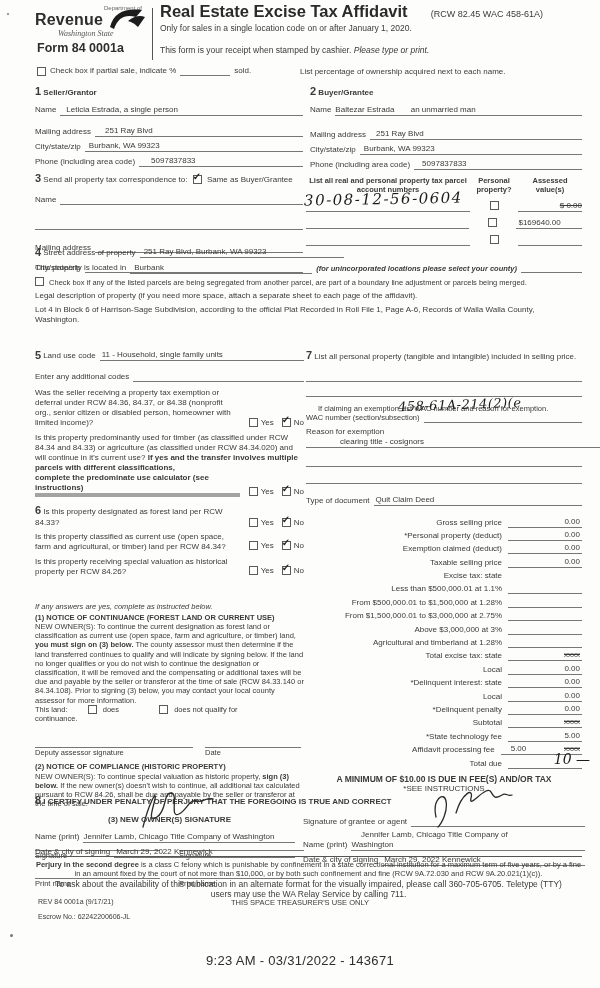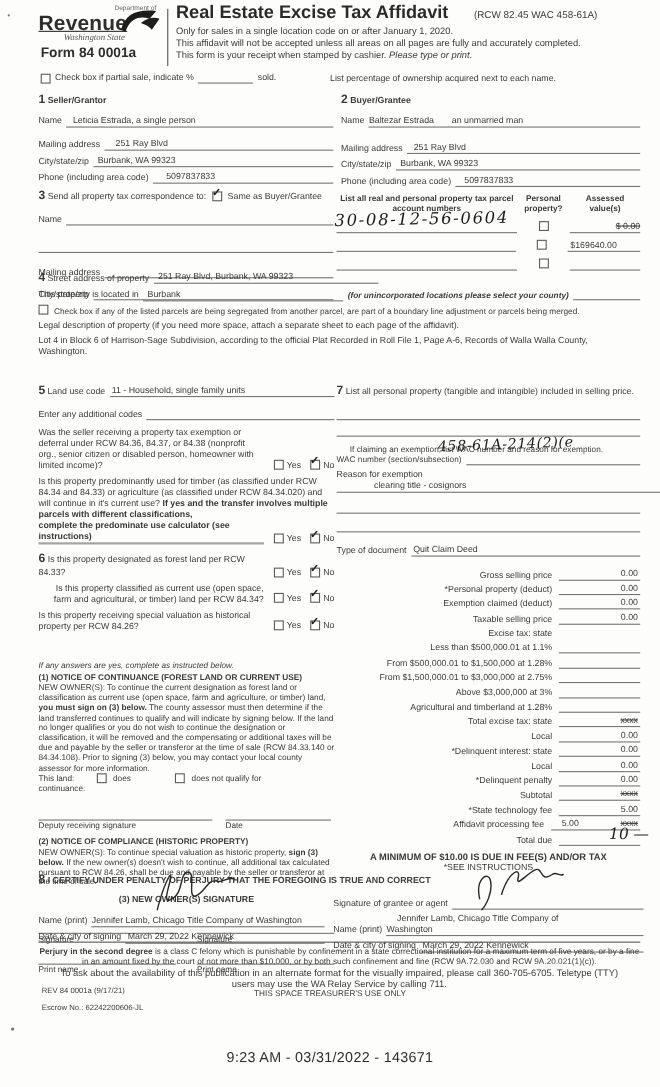--- a/index.html
+++ b/index.html
@@ -27,35 +27,34 @@
   .vline{width:1px;background:#555}
   .hline{height:1px;background:#555}
   .speck{background:#777;border-radius:50%}
 </style>
 </head>
 <body>
 
 <div class="page">
 
   <div class="abs t6" style="left:104px;top:5px;color:#666;">Department of</div>
-  <div class="abs" style="left:35px;top:10px;font-size:19px;font-weight:700;letter-spacing:0.2px;color:#2e2e2e;text-decoration:underline;">Revenue</div>
+  <div class="abs" style="left:35px;top:10px;font-size:16px;font-weight:700;letter-spacing:0.2px;color:#2e2e2e;">Revenue</div>
   <svg class="abs" style="left:108px;top:7px;" width="38" height="24" viewBox="0 0 38 24">
     <path d="M2 20 C6 6 16 1 34 3 L28 10 C18 7 10 10 6 22 Z" fill="#1d1d1d"></path>
     <path d="M20 14 C26 9 32 8 37 10 L30 20 C26 16 23 15 20 14 Z" fill="#1d1d1d"></path>
   </svg>
   <div class="abs i" style="left:58px;top:29px;font-size:8px;font-family:'Liberation Serif',serif;color:#555;">Washington State</div>
   <div class="abs b" style="left:37px;top:41px;font-size:12.5px;color:#2e2e2e;">Form 84 0001a</div>
   <div class="abs vline" style="left:152px;top:8px;height:52px;"></div>
 
   <div class="abs" style="left:160px;top:1px;width:430px;white-space:nowrap;">
     <span style="font-size:16.5px;font-weight:700;color:#2a2a2a;">Real Estate Excise Tax Affidavit</span>
     <span class="t9" style="margin-left:21px;">(RCW 82.45 WAC 458-61A)</span>
   </div>
   <div class="abs t85" style="left:160px;top:23px;">Only for sales in a single location code on or after January 1, 2020.</div>
-  <div class="abs t85" style="left:160px;top:34px;">This affidavit will not be accepted unless all areas on all pages are fully and accurately completed.</div>
   <div class="abs t85" style="left:160px;top:45px;">
     <span>This form is your receipt when stamped by cashier.</span>
     <span class="i">Please type or print.</span>
   </div>
 
   <div class="abs row" style="left:37px;top:66px;width:250px;">
     <span class="cb" style="margin-right:4px;"></span>
     <span class="lbl">Check box if partial sale, indicate %</span>
     <span class="fld" style="width:50px;"></span>
     <span style="margin-left:4px;">sold.</span>
@@ -201,21 +200,21 @@
         <span class="cb">
             <span class="ck">✓</span>
           </span>
           <span>No</span>
       </div>
     </div>
 
     <div style="margin-top:5px;">
       <div><span>Is this property predominantly used for timber (as classified under RCW 84.34 and 84.33) or agriculture (as classified under RCW 84.34.020) and will continue in it's current use?</span> <span class="b">If yes and the transfer involves multiple parcels with different classifications,</span></div>
       <div style="display:flex;align-items:flex-end;">
-        <span class="b fill" style="border-bottom:2px solid #a3a3a3;">complete the predominate use calculator (see instructions)</span>
+        <span class="b fill" style="border-bottom:4px solid #a3a3a3;">complete the predominate use calculator (see instructions)</span>
         <div class="yesno">
           <span class="cb"></span>
             <span>Yes</span>
           <span class="cb">
               <span class="ck">✓</span>
             </span>
             <span>No</span>
         </div>
       </div>
     </div>
@@ -228,21 +227,21 @@
       <div class="yesno">
         <span class="cb"></span>
           <span>Yes</span>
         <span class="cb">
             <span class="ck">✓</span>
           </span>
           <span>No</span>
       </div>
     </div>
 
-    <div style="display:flex;align-items:flex-end;margin-top:4px;text-align:right;">
+    <div style="display:flex;align-items:flex-end;margin-top:4px;">
       <div style="width:212px;">Is this property classified as current use (open space, farm and agricultural, or timber) land per RCW 84.34?</div>
       <div class="yesno" style="margin-bottom:1px;">
         <span class="cb"></span>
           <span>Yes</span>
         <span class="cb">
             <span class="ck">✓</span>
           </span>
           <span>No</span>
       </div>
     </div>
@@ -273,21 +272,21 @@
       <span class="cb" style="margin:0 4px -1px 38px;"></span>
       <span>does not qualify for</span>
     </div>
     <div class="para">continuance.</div>
 
     <div style="display:flex;margin-top:15px;">
       <span class="fld" style="width:158px;"></span>
       <span class="fld" style="width:96px;margin-left:12px;"></span>
     </div>
     <div style="display:flex;" class="para">
-      <span style="width:158px;">Deputy receiving signature</span>
+      <span style="width:158px;">Deputy assessor signature</span>
       <span style="margin-left:12px;">Date</span>
     </div>
 
     <div class="b para" style="margin-top:5px;">(2) NOTICE OF COMPLIANCE (HISTORIC PROPERTY)</div>
     <div class="para">
       <span>NEW OWNER(S): To continue special valuation as historic property,</span>
       <span class="b">sign (3) below.</span>
       <span>If the new owner(s) doesn't wish to continue, all additional tax calculated pursuant to RCW 84.26, shall be due and payable by the seller or transferor at the time of sale.</span>
     </div>
 

